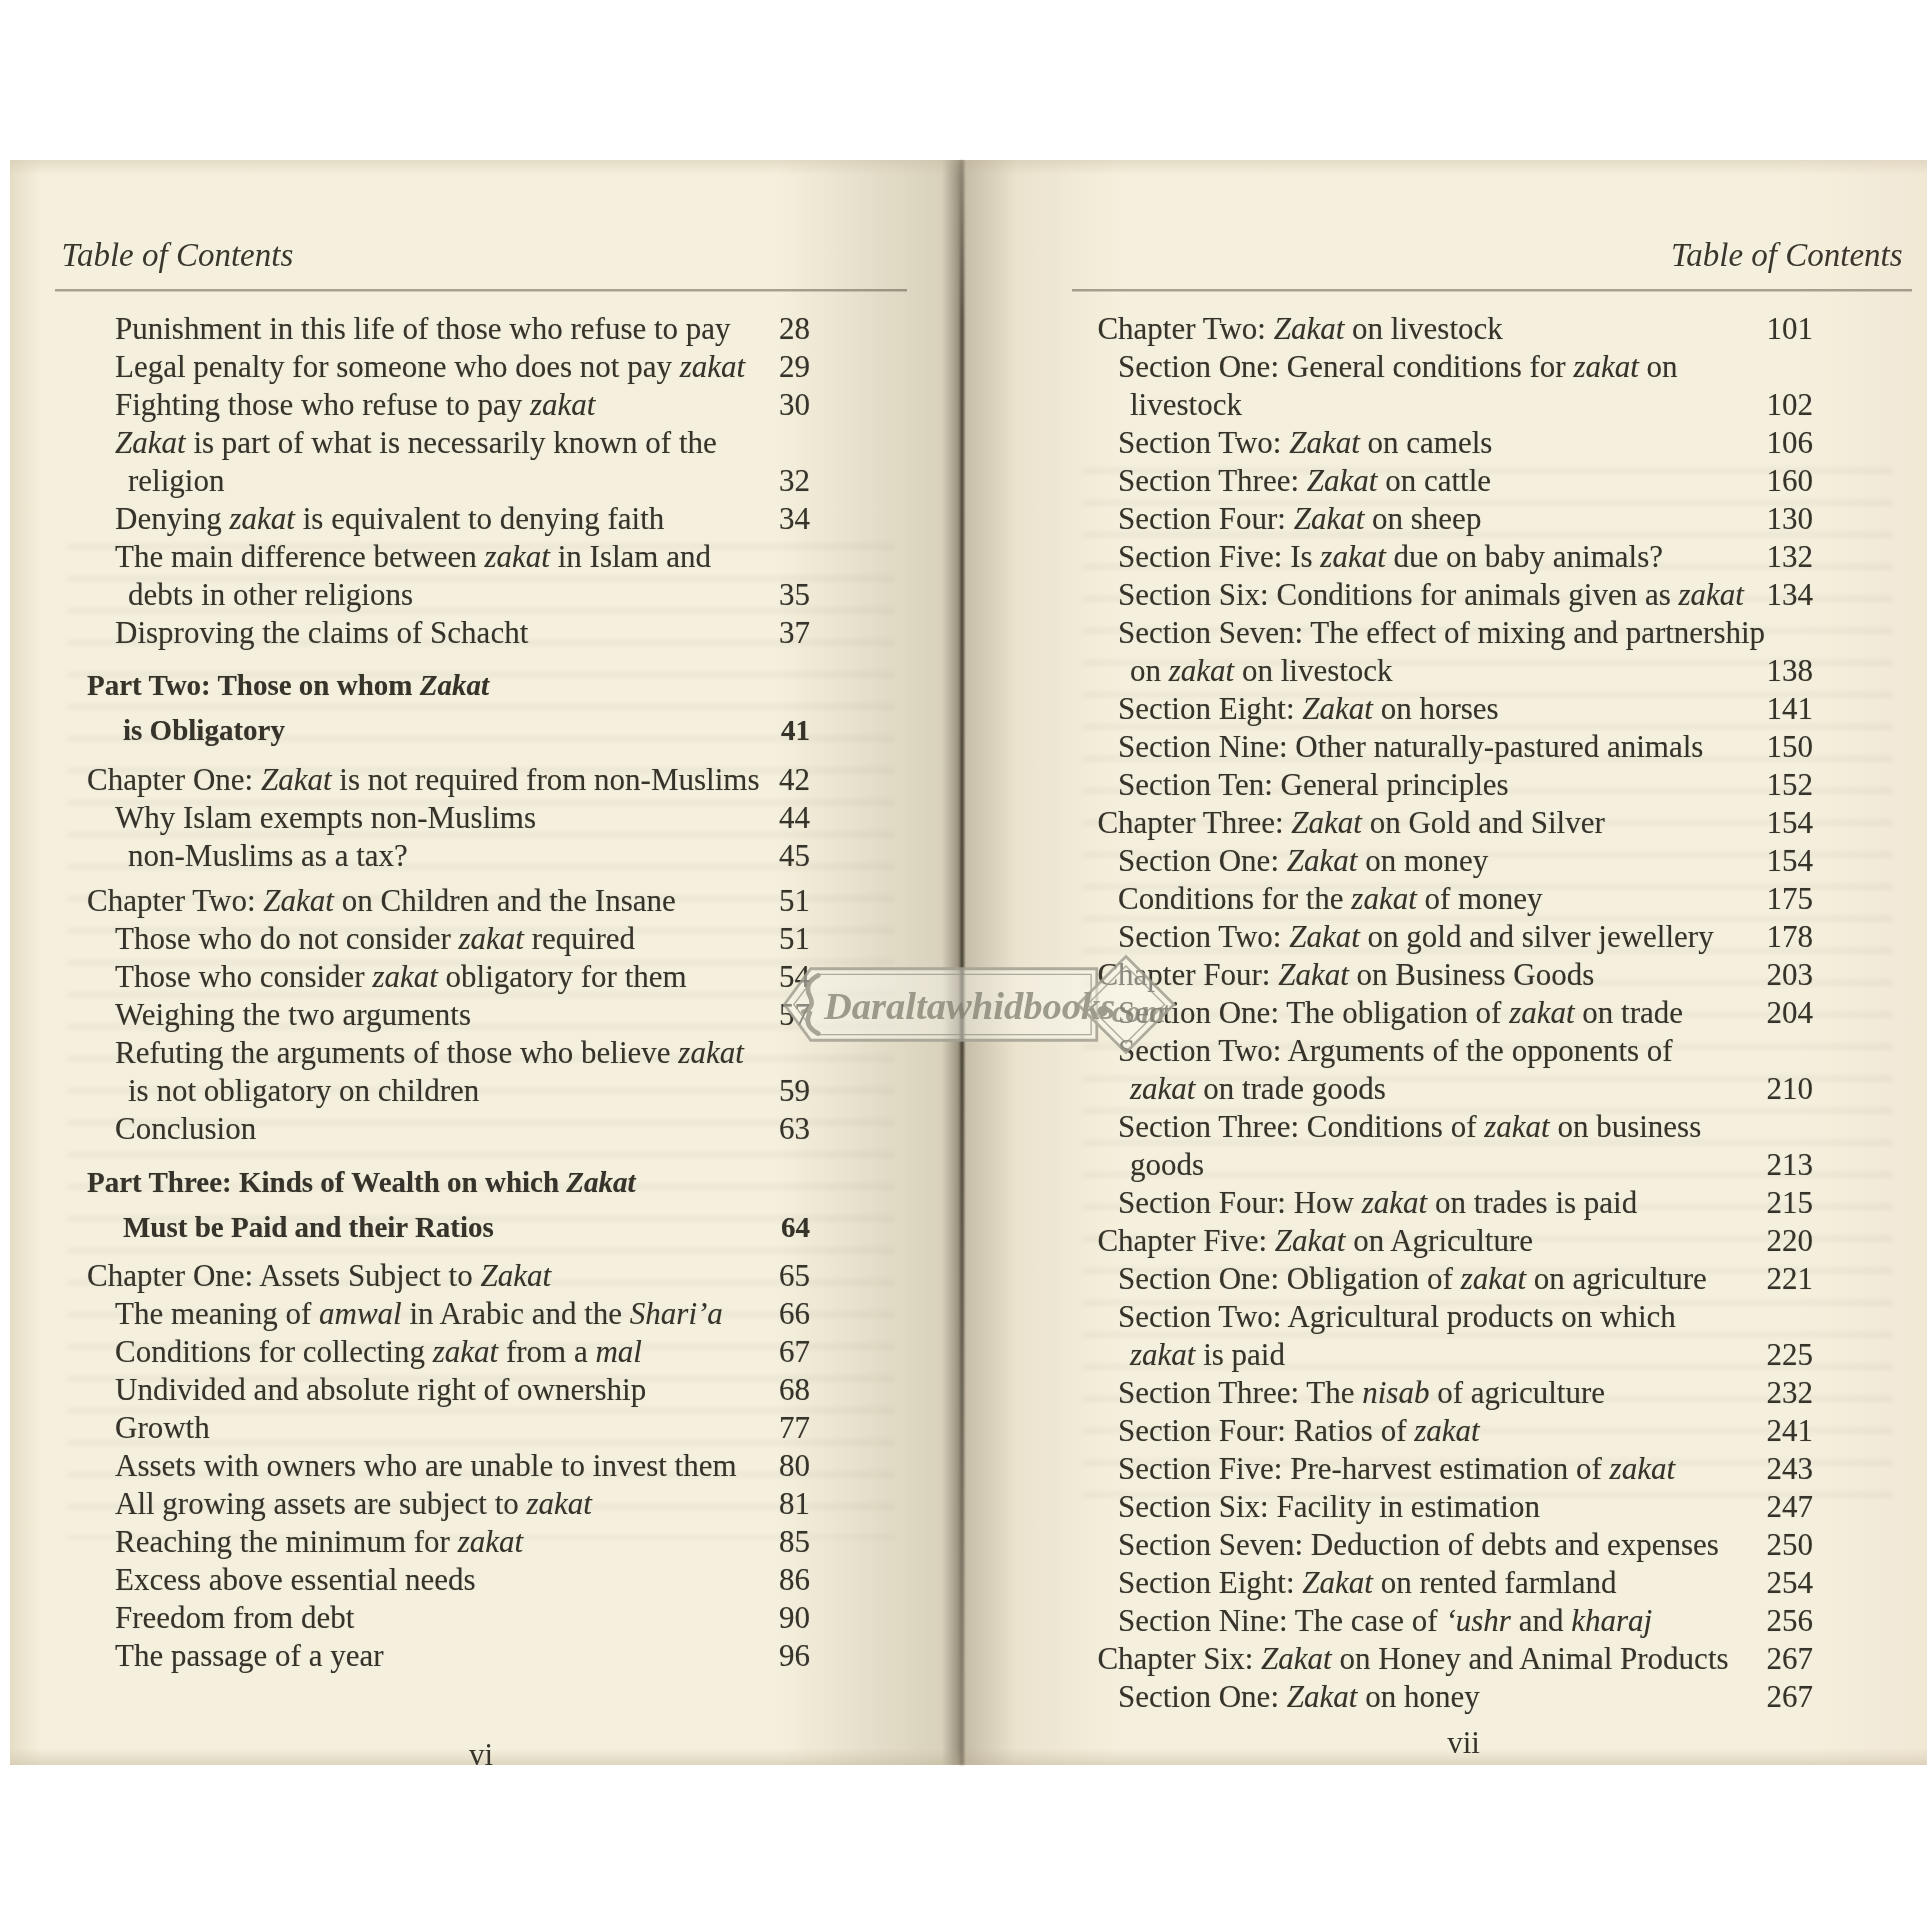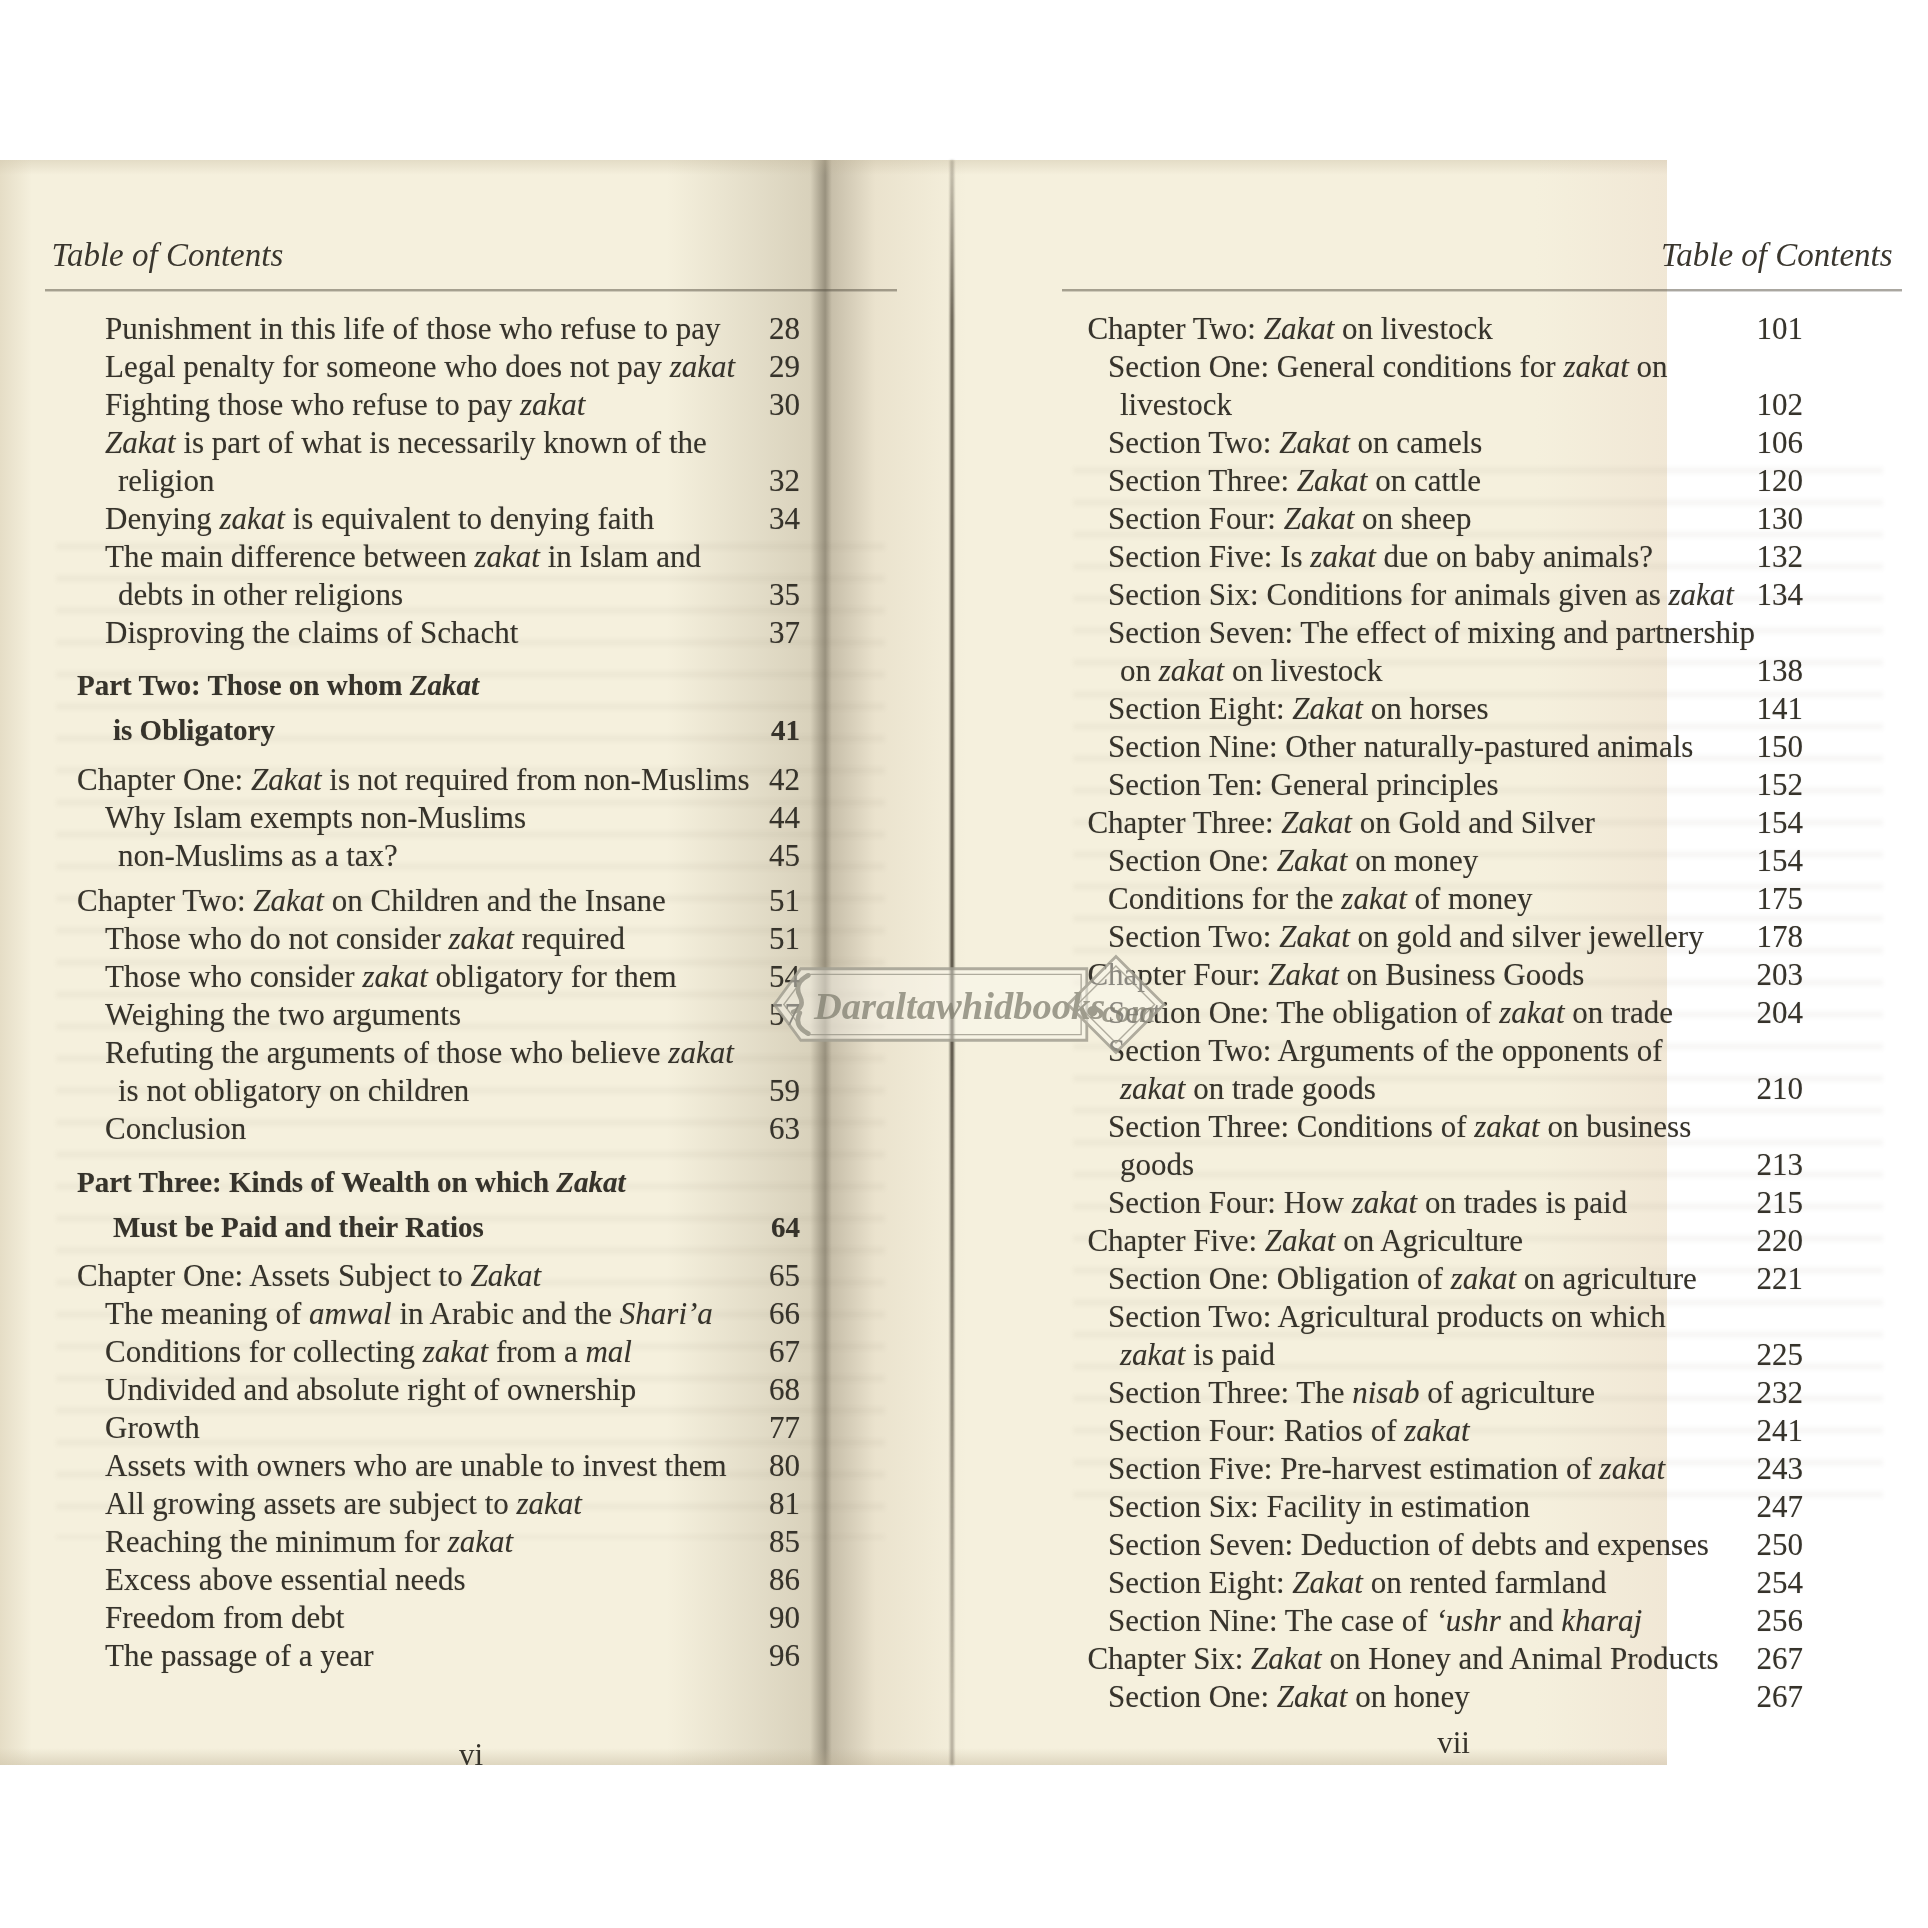--- a/index.html
+++ b/index.html
@@ -1,19 +1,19 @@
 <!DOCTYPE html>
 <html style="font-size:15px"><head>
 <meta charset="utf-8">
 <style>
   html,body{margin:0;padding:0;background:#ffffff;}
   #canvas{position:relative;width:1928px;height:1928px;background:#ffffff;overflow:hidden;
           font-family:"Liberation Serif", serif;color:#36332b;}
   
-  .book{position:absolute;left:0;top:160px;width:1667px;height:1605px;
+  .book{position:absolute;left:10px;top:160px;width:1917px;height:1605px;
         background:
           linear-gradient(to right, rgba(210,198,170,.45), rgba(210,198,170,0) 32px),
           linear-gradient(to left,  rgba(222,196,182,.20), rgba(222,196,182,0) 132px),
           linear-gradient(to bottom,rgba(190,178,150,.32), rgba(190,178,150,0) 15px),
           linear-gradient(to top,   rgba(185,172,144,.38), rgba(185,172,144,0) 17px),
           linear-gradient(to right,
              rgba(0,0,0,0) 40%,
              rgba(150,138,110,.30) 48.6%,
              rgba(96,87,68,.62)    49.5%,
              rgba(130,116,92,.40)  49.9%,
@@ -116,21 +116,21 @@
     </div>
 
     <div class="page page-right">
       <div class="hdr">Table of Contents</div>
       <hr class="rule">
       <div class="entries">
           <div class="row chapter"><span class="txt"><span>Chapter Two: </span><i>Zakat</i><span> on livestock</span></span><span class="num">101</span></div>
           <div class="row sub"><span class="txt"><span>Section One: General conditions for </span><i>zakat</i><span> on</span></span></div>
           <div class="row wrap"><span class="txt"><span>livestock</span></span><span class="num">102</span></div>
           <div class="row sub"><span class="txt"><span>Section Two: </span><i>Zakat</i><span> on camels</span></span><span class="num">106</span></div>
-          <div class="row sub"><span class="txt"><span>Section Three: </span><i>Zakat</i><span> on cattle</span></span><span class="num">120</span></div>
+          <div class="row sub"><span class="txt"><span>Section Three: </span><i>Zakat</i><span> on cattle</span></span><span class="num">160</span></div>
           <div class="row sub"><span class="txt"><span>Section Four: </span><i>Zakat</i><span> on sheep</span></span><span class="num">130</span></div>
           <div class="row sub"><span class="txt"><span>Section Five: Is </span><i>zakat</i><span> due on baby animals?</span></span><span class="num">132</span></div>
           <div class="row sub"><span class="txt"><span>Section Six: Conditions for animals given as </span><i>zakat</i></span><span class="num">134</span></div>
           <div class="row sub"><span class="txt"><span>Section Seven: The effect of mixing and partnership</span></span></div>
           <div class="row wrap"><span class="txt"><span>on </span><i>zakat</i><span> on livestock</span></span><span class="num">138</span></div>
           <div class="row sub"><span class="txt"><span>Section Eight: </span><i>Zakat</i><span> on horses</span></span><span class="num">141</span></div>
           <div class="row sub"><span class="txt"><span>Section Nine: Other naturally-pastured animals</span></span><span class="num">150</span></div>
           <div class="row sub"><span class="txt"><span>Section Ten: General principles</span></span><span class="num">152</span></div>
           <div class="row chapter"><span class="txt"><span>Chapter Three: </span><i>Zakat</i><span> on Gold and Silver</span></span><span class="num">154</span></div>
           <div class="row sub"><span class="txt"><span>Section One: </span><i>Zakat</i><span> on money</span></span><span class="num">154</span></div>

